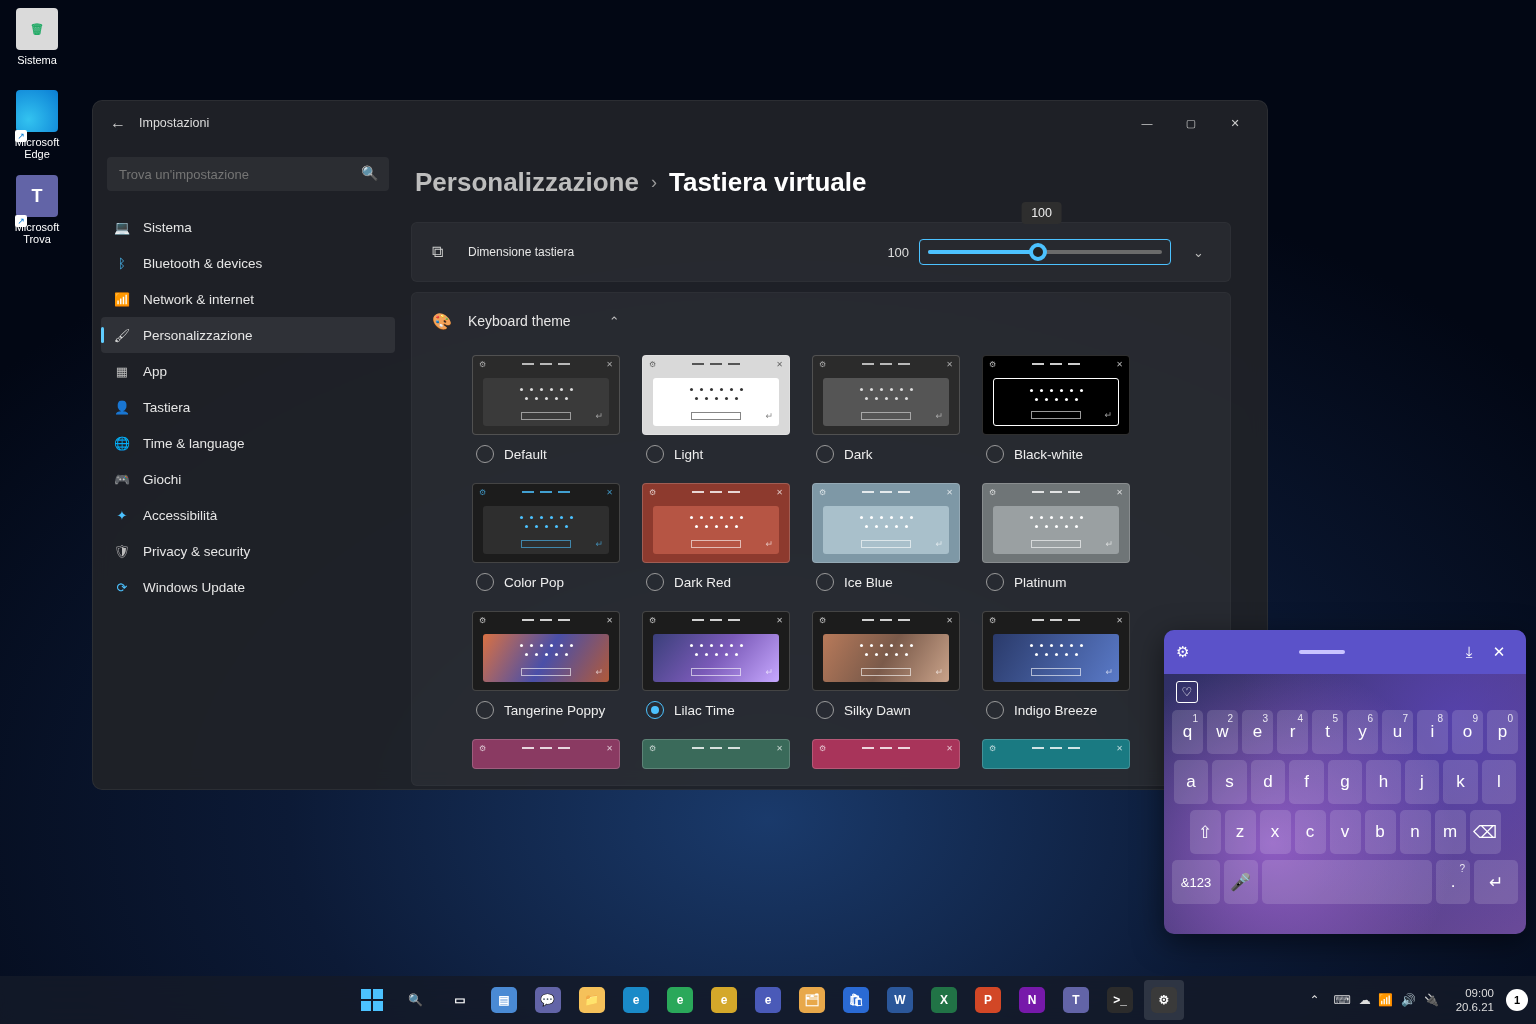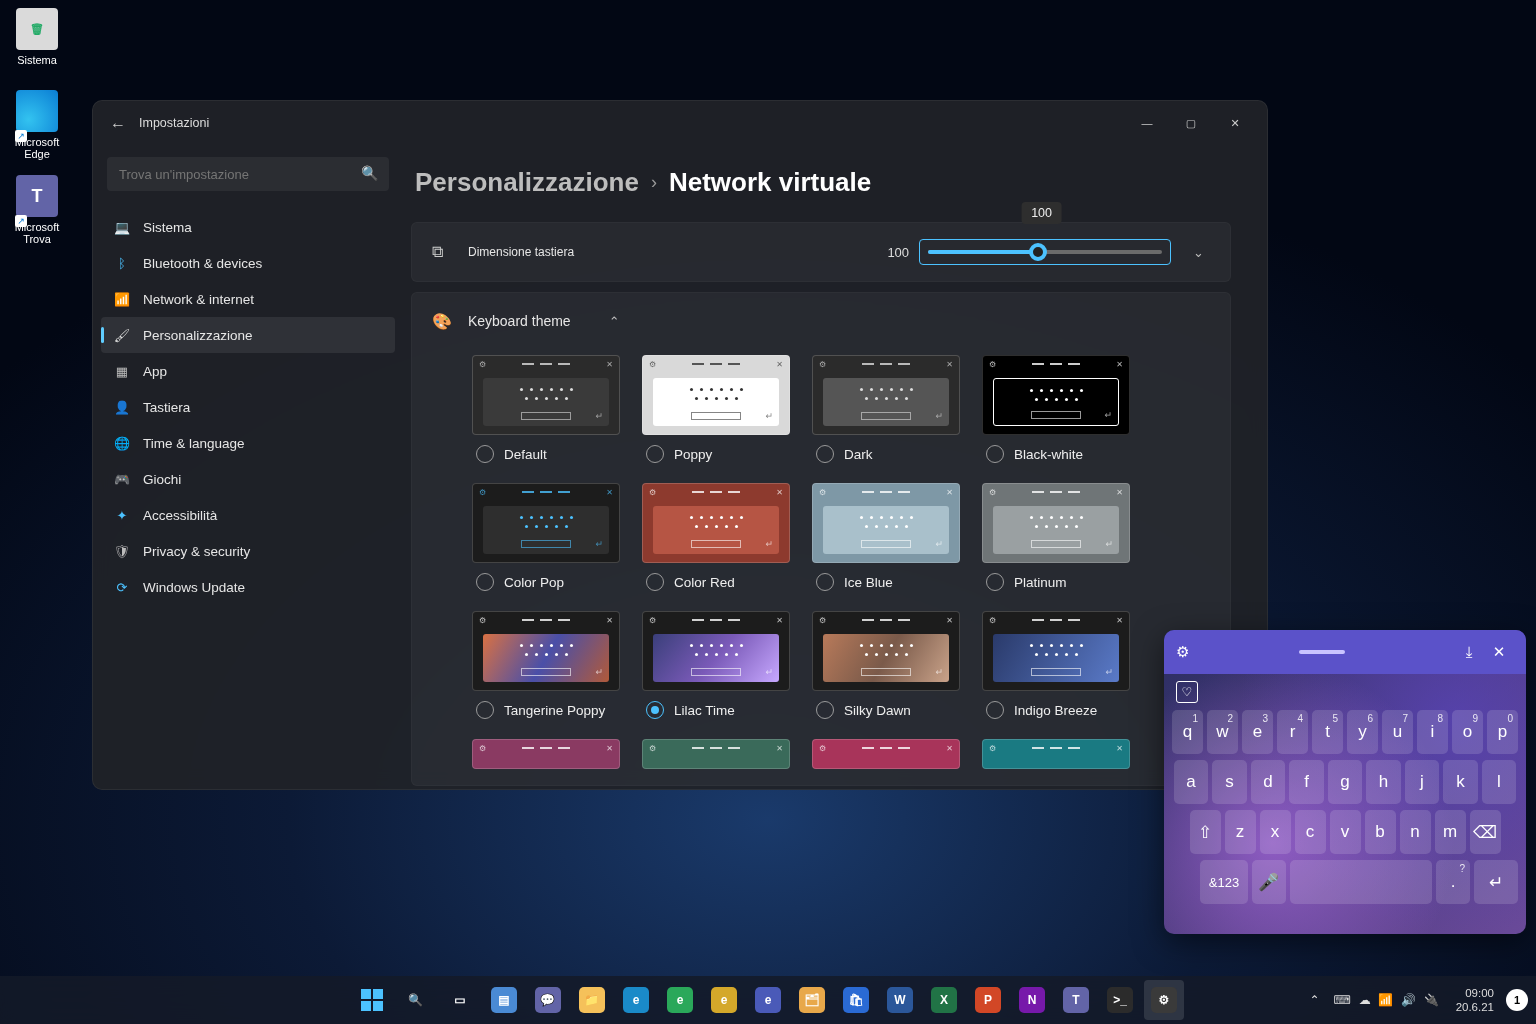--- a/index.html
+++ b/index.html
@@ -109,21 +109,21 @@
   .krow { display:flex; gap:4px; justify-content:center;}
   .key { background:rgba(255,255,255,.14); border-radius:5px; height:44px; display:flex; align-items:center; justify-content:center; font-size:17px; position:relative; cursor:pointer; flex:1;}
   .key.small{ font-size:14px;}
   .key sup{ position:absolute; top:3px; right:5px; font-size:10px; opacity:.85;}
   .krow.r1 .key{ flex:0 0 31px;}
   .krow.r2 .key{ flex:0 0 34.5px;}
   .krow.r3 .key{ flex:0 0 31px;}
   .krow.r3 .wide{ flex:0 0 31px;}
   .krow.r4 .key{ height:44px;}
   .krow.r4 .space{ flex:1;}
-  .krow.r4 .sym{ flex:0 0 48px; font-size:13px;margin-left:28px;}
+  .krow.r4 .sym{ flex:0 0 48px; font-size:13px;}
   .krow.r4 .mic{ flex:0 0 34px;}
   .krow.r4 .punct{ flex:0 0 34px;}
   .krow.r4 .enter{ flex:0 0 44px;}
 
   
   .taskbar {
     position:absolute; left:0; right:0; bottom:0; height:48px;
     background: rgba(20,26,40,.85); backdrop-filter: blur(14px);
     display:flex; align-items:center;
   }
@@ -218,21 +218,21 @@
           <div class="nav-item">
             <span class="nav-icon" style="color:#4cc2ff">⟳</span>
             <span>Windows Update</span>
           </div>
         </div>
     </div>
     <div class="content">
       <div class="breadcrumb">
         <span class="bc1">Personalizzazione</span>
         <span class="sep">›</span>
-        <span class="bc2">Network virtuale</span>
+        <span class="bc2">Tastiera virtuale</span>
       </div>
 
       <div class="panel-card" style="margin-bottom:10px;">
         <div class="row">
           <span class="row-icon">⧉</span>
           <span class="row-label">Dimensione tastiera</span>
           <span class="spacer"></span>
           <div class="slider-wrap">
             <span class="slider-value">100</span>
             <div class="slider-box">
@@ -317,21 +317,21 @@
                     <span></span>
                     <span></span>
                     <span></span>
                   </div>
         <div class="spacebar"></div>
                   <div class="enter">↵</div>
       </div>
     </div>
     <div class="theme-caption">
       <span class="radio "></span>
-      <span class="lbl">Poppy</span>
+      <span class="lbl">Light</span>
     </div>
             </div>
             <div class="theme-item">
     <div class="theme-thumb" style="background:#2b2b2b;color:#ddd;height:80px;">
       <div class="top">
                   <span class="gear">⚙</span>
                   <div class="dashes">
                     <span></span>
                     <span></span>
                     <span></span>
@@ -461,21 +461,21 @@
                     <span></span>
                     <span></span>
                     <span></span>
                   </div>
         <div class="spacebar"></div>
                   <div class="enter">↵</div>
       </div>
     </div>
     <div class="theme-caption">
       <span class="radio "></span>
-      <span class="lbl">Color Red</span>
+      <span class="lbl">Dark Red</span>
     </div>
             </div>
             <div class="theme-item">
     <div class="theme-thumb" style="background:#7e98a6;color:#fff;height:80px;">
       <div class="top">
                   <span class="gear">⚙</span>
                   <div class="dashes">
                     <span></span>
                     <span></span>
                     <span></span>

